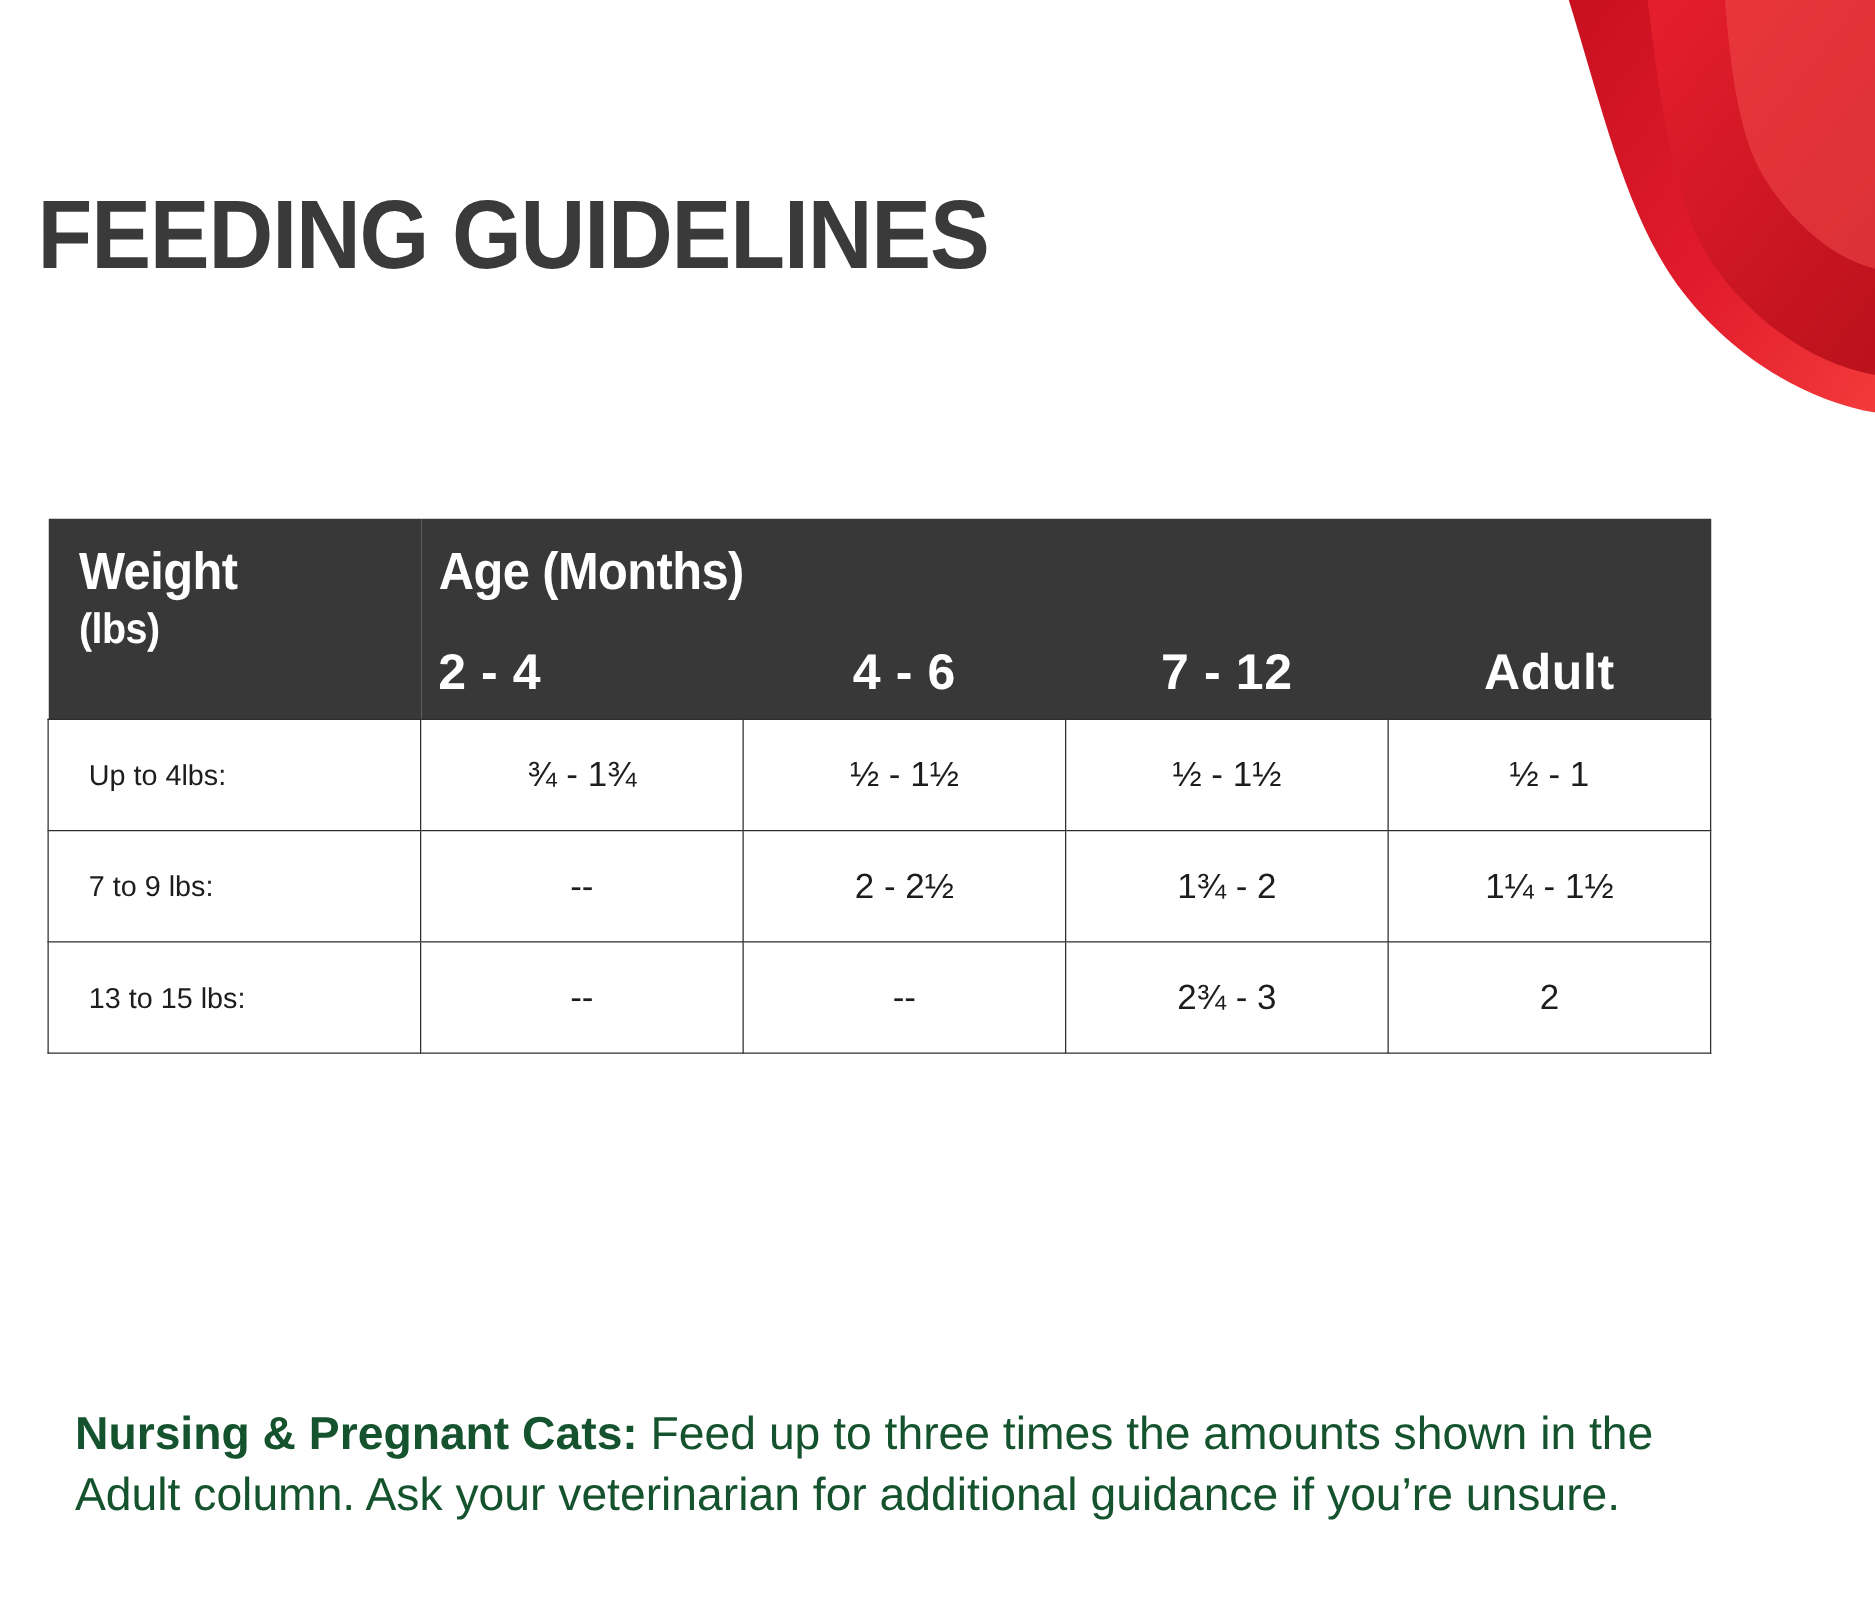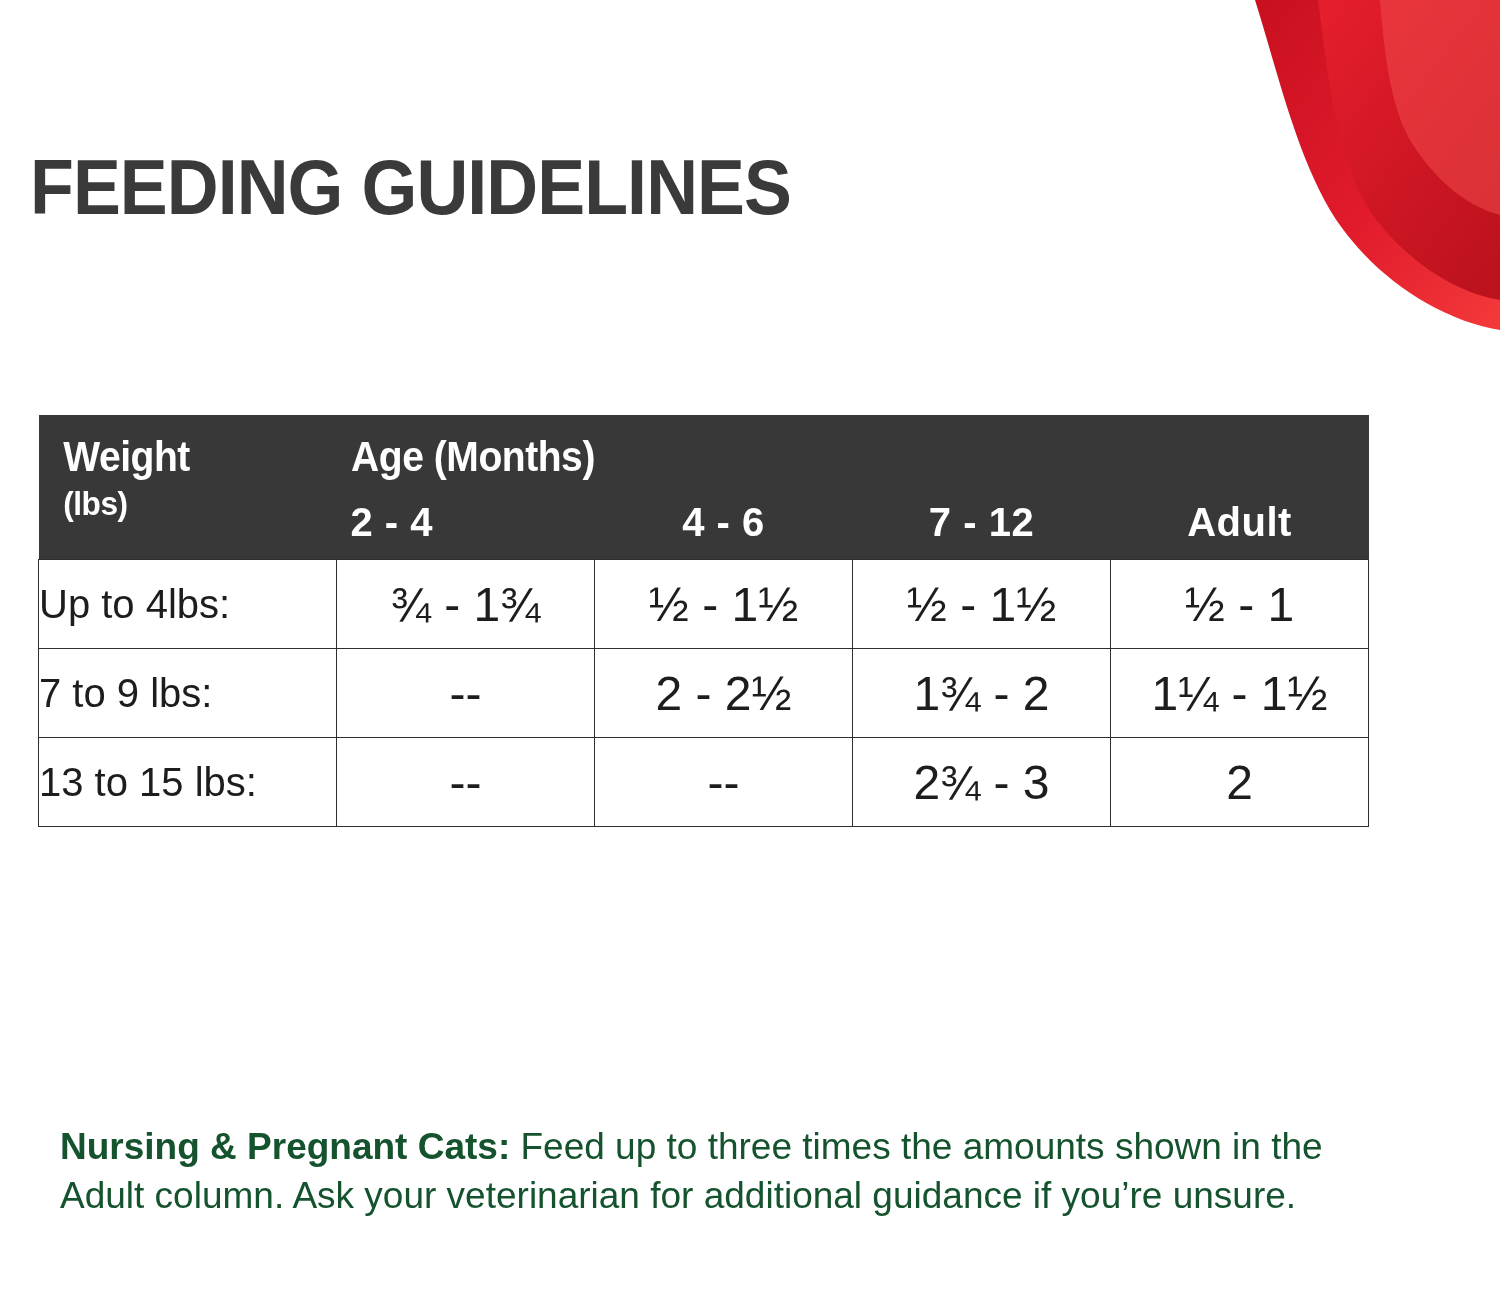--- a/index.html
+++ b/index.html
@@ -75,21 +75,21 @@
     transform: scaleX(0.93);
     transform-origin: left top;
   }
   .hdr-weight .sub {
     font-size: 34px;
     display: block;
     margin-top: 4px;
   }
   .hdr-age {
     position: relative;
-    height: 144px;
+    height: 160px;
   }
   .hdr-age-label {
     position: absolute;
     left: 14px;
     top: 18px;
     font-size: 42px;
     font-weight: bold;
     letter-spacing: -0.5px;
     white-space: nowrap;
     transform: scaleX(0.93);
@@ -133,29 +133,29 @@
     letter-spacing: -0.3px;
     transform: scaleX(0.95);
     transform-origin: left center;
     display: inline-block;
   }
 
   tr.data-row td {
     border: 1px solid #2e2e2e;
     height: 88px;
     padding: 0;
-    font-size: 48px;
+    font-size: 28px;
     color: #1d1d1d;
     text-align: center;
     vertical-align: middle;
   }
   tr.data-row td.rowhead {
     text-align: left;
-    padding-left: 0;
-    font-size: 40px;
+    padding-left: 32px;
+    font-size: 23px;
   }
 
   
   .footnote {
     position: absolute;
     left: 60px;
     top: 1122px;
     width: 1300px;
     font-size: 37px;
     line-height: 1.33;

